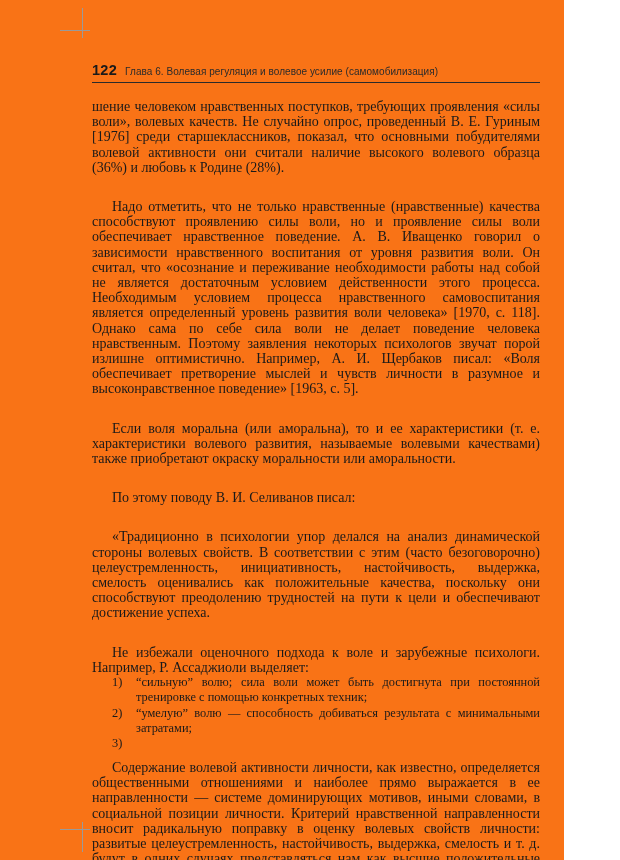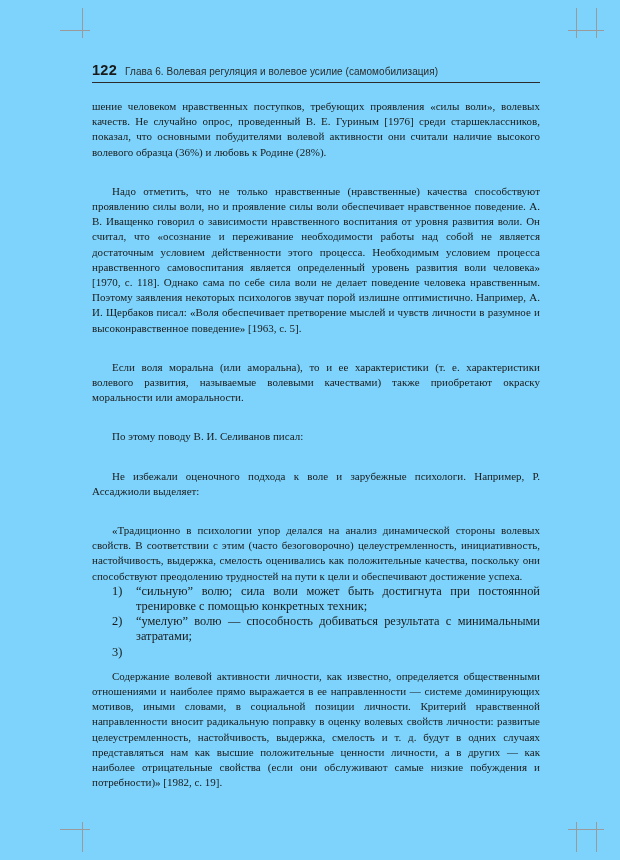--- a/index.html
+++ b/index.html
@@ -2,23 +2,23 @@
 <html><head>
 <meta charset="utf-8">
 <style>
   html, body {
     margin: 0;
     padding: 0;
     background: #ffffff;
   }
   .page {
     position: relative;
-    width: 620px;
+    width: 564px;
     height: 860px;
-    background: #7dd3fc;
+    background: #f97316;
     overflow: hidden;
     font-family: "Liberation Serif", serif;
     color: #1a1a1a;
   }
   .crop-v {
     position: absolute;
     width: 1px;
     background: #9a9a9a;
   }
   .crop-h {
@@ -50,21 +50,21 @@
   }
   .runhead-title {
     font-family: "Liberation Sans", sans-serif;
     font-size: 10px;
     color: #2b2b2b;
     letter-spacing: 0.05px;
   }
 
   .body p {
     margin: 0;
-    font-size: 11px;
+    font-size: 14px;
     line-height: 15.2px;
     text-align: justify;
     text-justify: inter-word;
     hyphens: manual;
   }
   .body p.indent {
     text-indent: 20px;
     margin-top: 24px;
   }
 
@@ -113,22 +113,22 @@
     <div class="runhead">
       <span class="folio">122</span>
       <span class="runhead-title">Глава 6. Волевая регуляция и волевое усилие (самомобилизация)</span>
     </div>
 
     <div class="body">
       <p>шение человеком нравственных поступков, требующих проявления «силы воли», волевых качеств. Не случайно опрос, проведенный В. Е. Гуриным [1976] среди старшеклассников, показал, что основными побудителями волевой активности они считали наличие высокого волевого образца (36%) и любовь к Родине (28%).</p>
       <p class="indent">Надо отметить, что не только нравственные (нравственные) качества способствуют проявлению силы воли, но и проявление силы воли обеспечивает нравственное поведение. А. В. Иващенко говорил о зависимости нравственного воспитания от уровня развития воли. Он считал, что «осознание и переживание необходимости работы над собой не является достаточным условием действенности этого процесса. Необходимым условием процесса нравственного самовоспитания является определенный уровень развития воли человека» [1970, с. 118]. Однако сама по себе сила воли не делает поведение человека нравственным. Поэтому заявления некоторых психологов звучат порой излишне оптимистично. Например, А. И. Щербаков писал: «Воля обеспечивает претворение мыслей и чувств личности в разумное и высоконравственное поведение» [1963, с. 5].</p>
       <p class="indent">Если воля моральна (или аморальна), то и ее характеристики (т. е. характеристики волевого развития, называемые волевыми качествами) также приобретают окраску моральности или аморальности.</p>
       <p class="indent">По этому поводу В. И. Селиванов писал:</p>
+      <p class="indent">«Традиционно в психологии упор делался на анализ динамической стороны волевых свойств. В соответствии с этим (часто безоговорочно) целеустремленность, инициативность, настойчивость, выдержка, смелость оценивались как положительные качества, поскольку они способствуют преодолению трудностей на пути к цели и обеспечивают достижение успеха.</p>
       <p class="indent">Не избежали оценочного подхода к воле и зарубежные психологи. Например, Р. Ассаджиоли выделяет:</p>
-      <p class="indent">«Традиционно в психологии упор делался на анализ динамической стороны волевых свойств. В соответствии с этим (часто безоговорочно) целеустремленность, инициативность, настойчивость, выдержка, смелость оценивались как положительные качества, поскольку они способствуют преодолению трудностей на пути к цели и обеспечивают достижение успеха.</p>
 
       <ol class="numlist">
         <li>
           <span class="marker">1)</span>
           <span>“сильную” волю; сила воли может быть достигнута при постоянной тренировке с помощью конкретных техник;</span>
         </li>
         <li>
           <span class="marker">2)</span>
           <span>“умелую” волю — способность добиваться результата с минимальными затратами;</span>
         </li>

